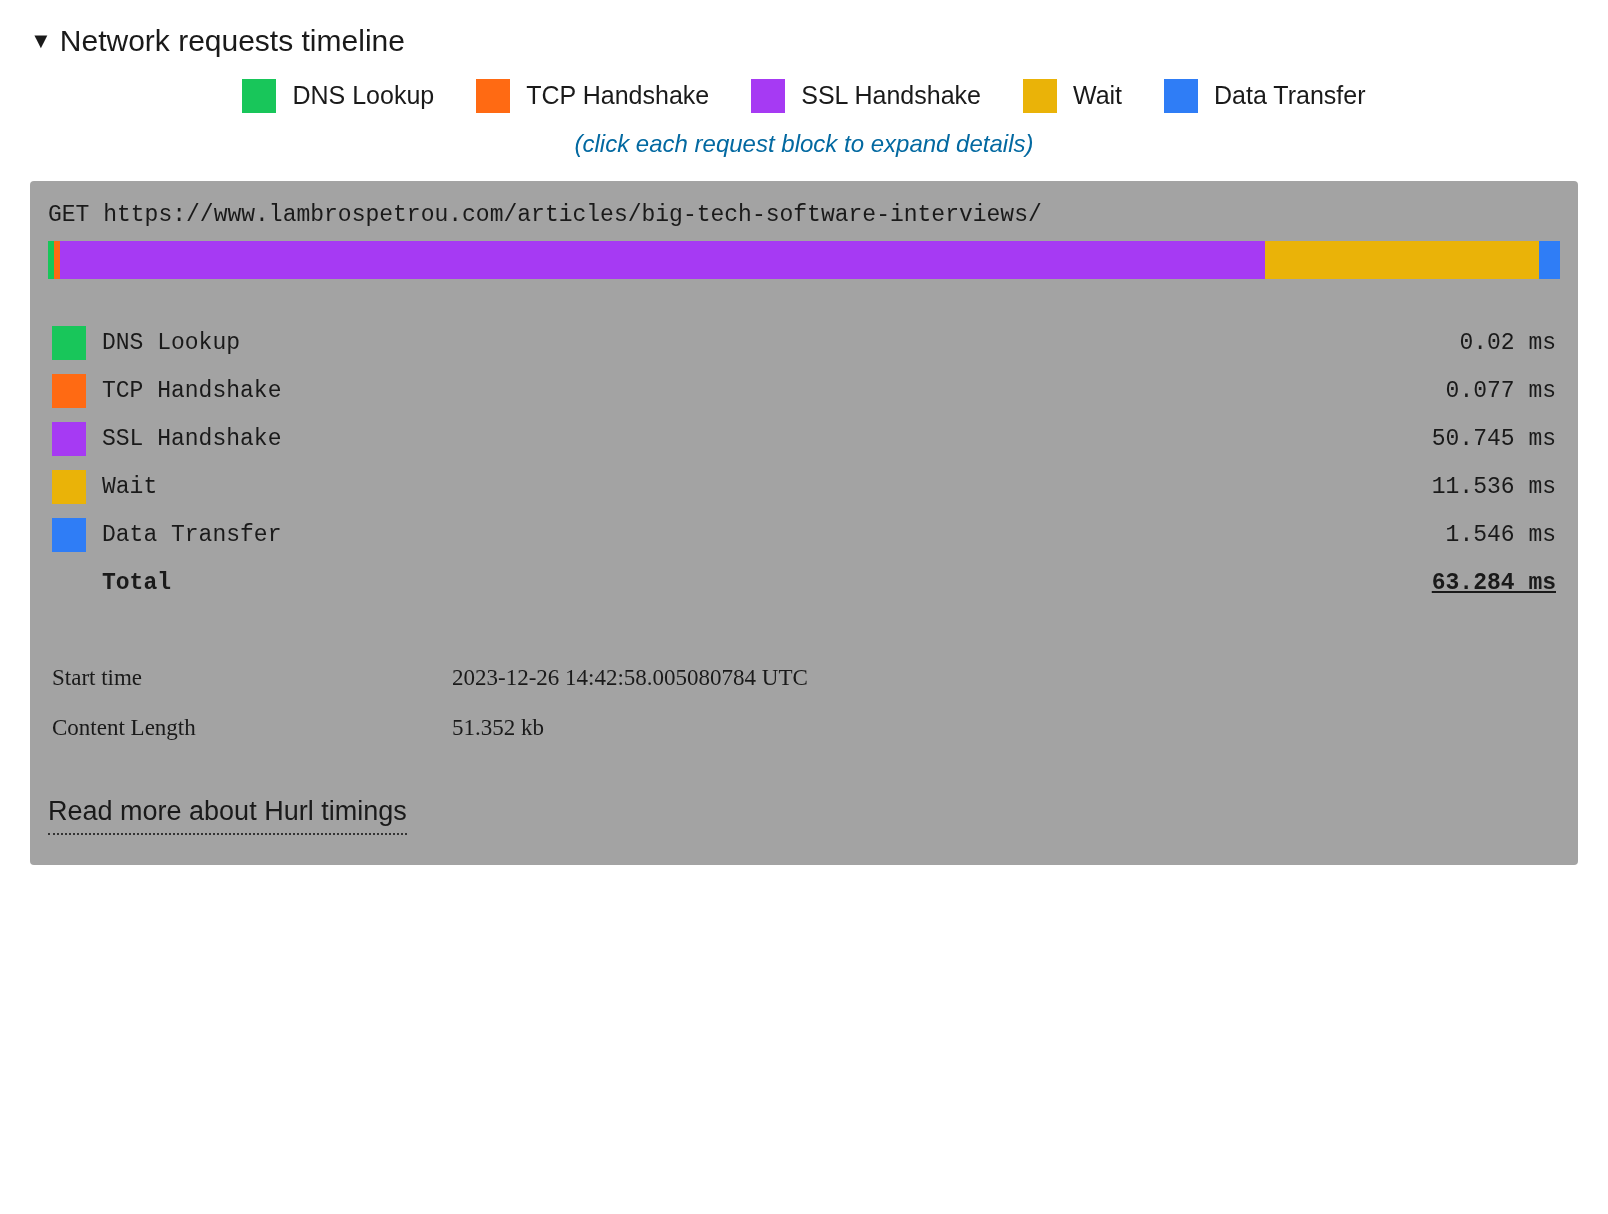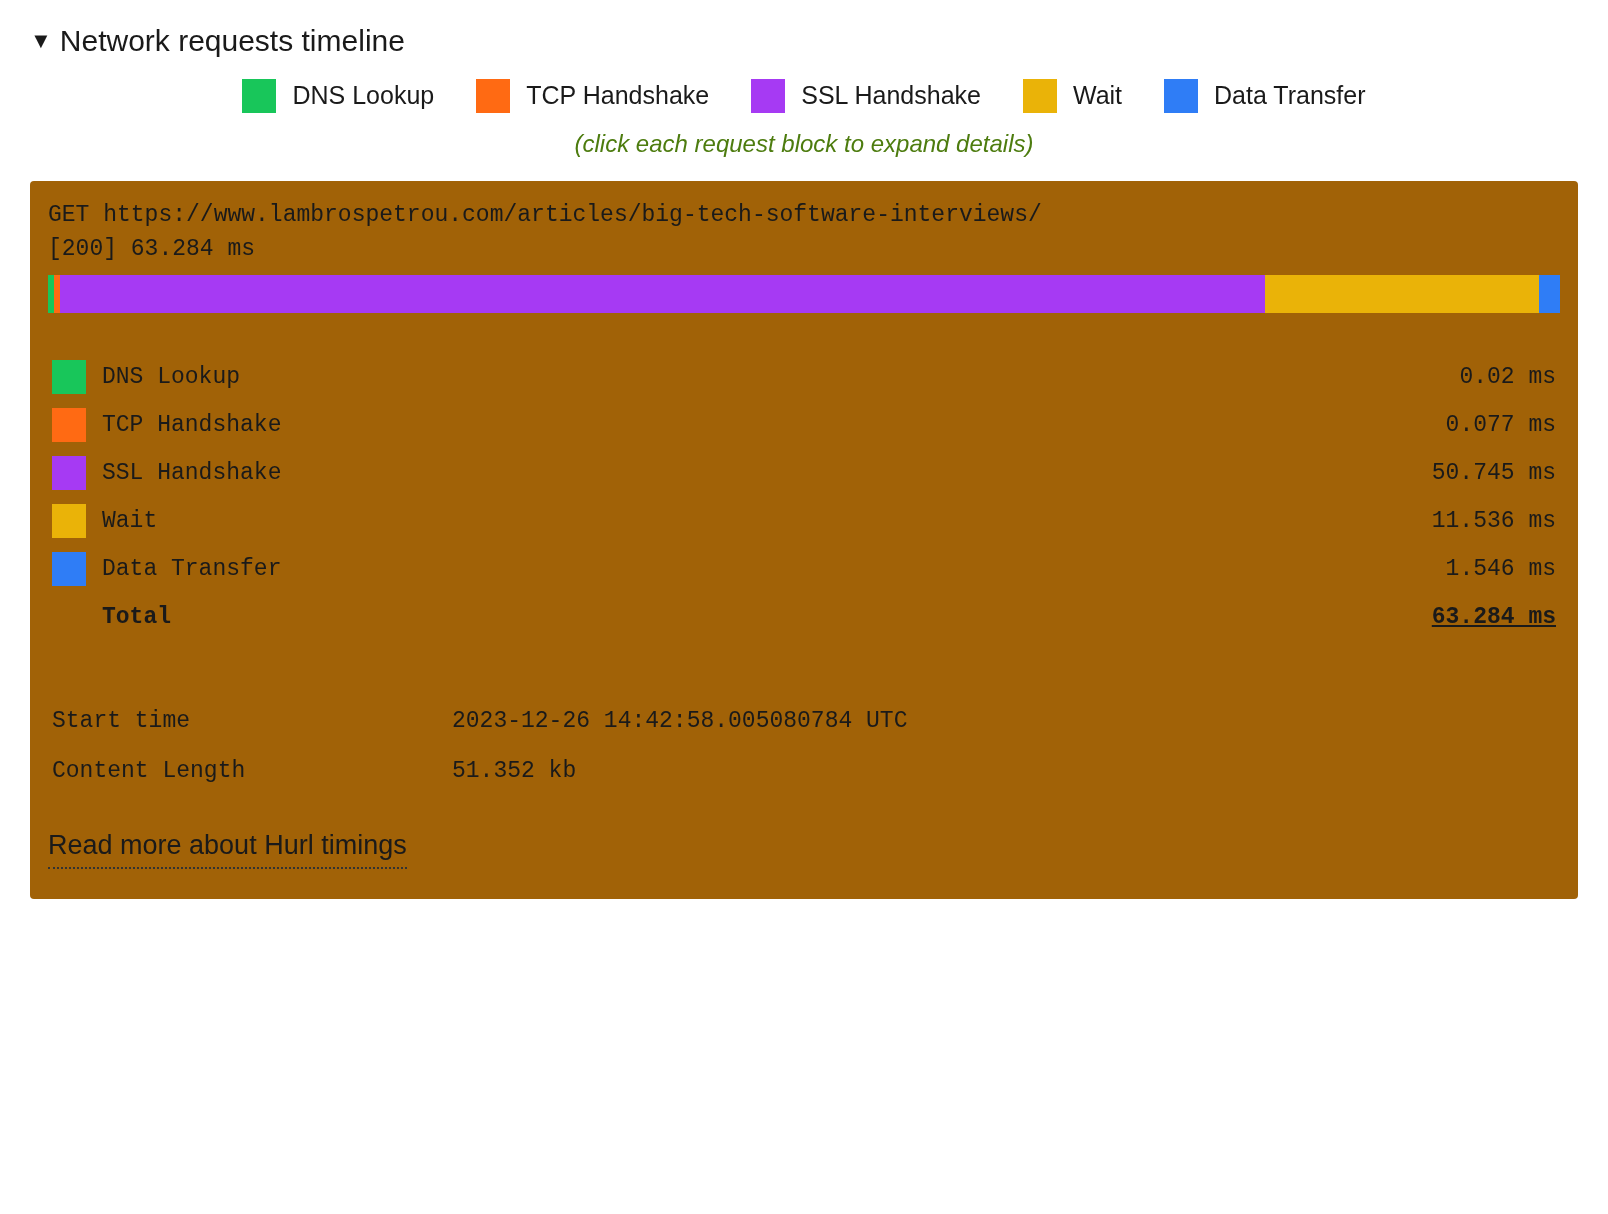--- a/index.html
+++ b/index.html
@@ -46,25 +46,25 @@
   .swatch {
     width: 34px;
     height: 34px;
     display: inline-block;
     flex: 0 0 34px;
   }
   .hint {
     text-align: center;
     font-style: italic;
     font-size: 24px;
-    color: #4d7c0f;
+    color: #0369a1;
     margin-bottom: 20px;
   }
   .panel {
-    background: #a16207;
+    background: #a3a3a3;
     border-radius: 4px;
     padding: 18px 18px 30px 18px;
   }
   .mono {
     font-family: "SFMono-Regular", Consolas, "Liberation Mono", Menlo, monospace;
     font-size: 23px;
   }
   .req-line, .status-line { margin-bottom: 2px; }
   .bar {
     display: flex;
@@ -99,21 +99,22 @@
   }
   .timing-total .pad { width: 34px; margin-right: 16px; flex: 0 0 34px; }
   .timing-total .timing-value { font-weight: 700; text-decoration: underline; }
   .meta {
     margin-top: 46px;
     padding: 0 4px;
   }
   .meta-row {
     display: flex;
     height: 50px;
-    align-items: flex-end;
+    align-items: center;
+    font-family: Liberation Serif, serif;
   }
   .meta-key { width: 400px; }
   .meta-val { }
   .readmore {
     margin-top: 40px;
     display: inline-block;
     font-size: 27px;
     border-bottom: 2px dotted #333;
     padding-bottom: 2px;
     cursor: pointer;
@@ -157,21 +158,20 @@
       <span class="swatch c-data"></span>
       <span>Data Transfer</span>
     </span>
   </div>
 
   <div class="hint">(click each request block to expand details)</div>
 
   <div class="panel">
 
     <div class="mono req-line">GET https://www.lambrospetrou.com/articles/big-tech-software-interviews/</div>
-    <div class="mono status-line">[200] 63.284 ms</div>
 
     <div class="bar" id="timeline-bar">
       <div class="c-dns" style="width: 0.397492%;"></div>
       <div class="c-tcp" style="width: 0.397492%;"></div>
       <div class="c-ssl" style="width: 79.6834%;"></div>
       <div class="c-wait" style="width: 18.1146%;"></div>
       <div class="c-data" style="width: 1.40696%;"></div>
     </div>
 
     <div class="timings mono">

